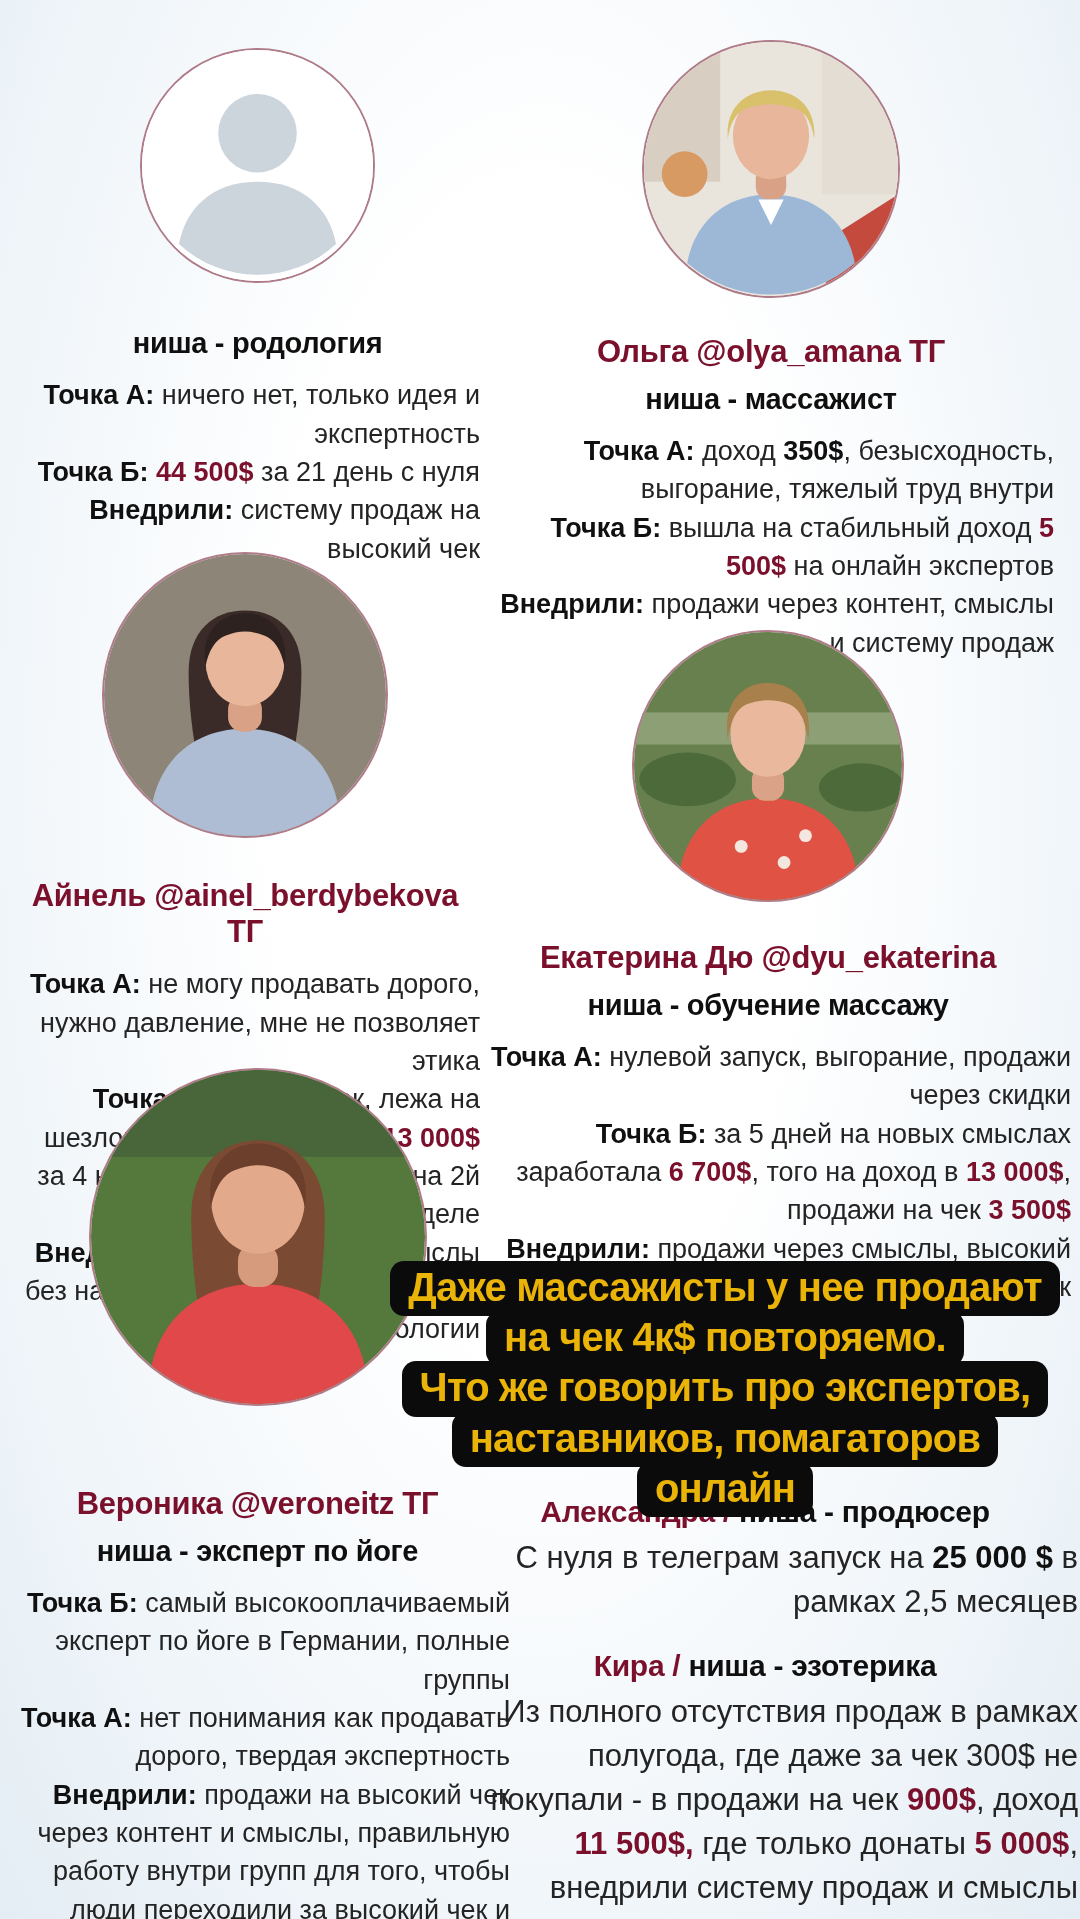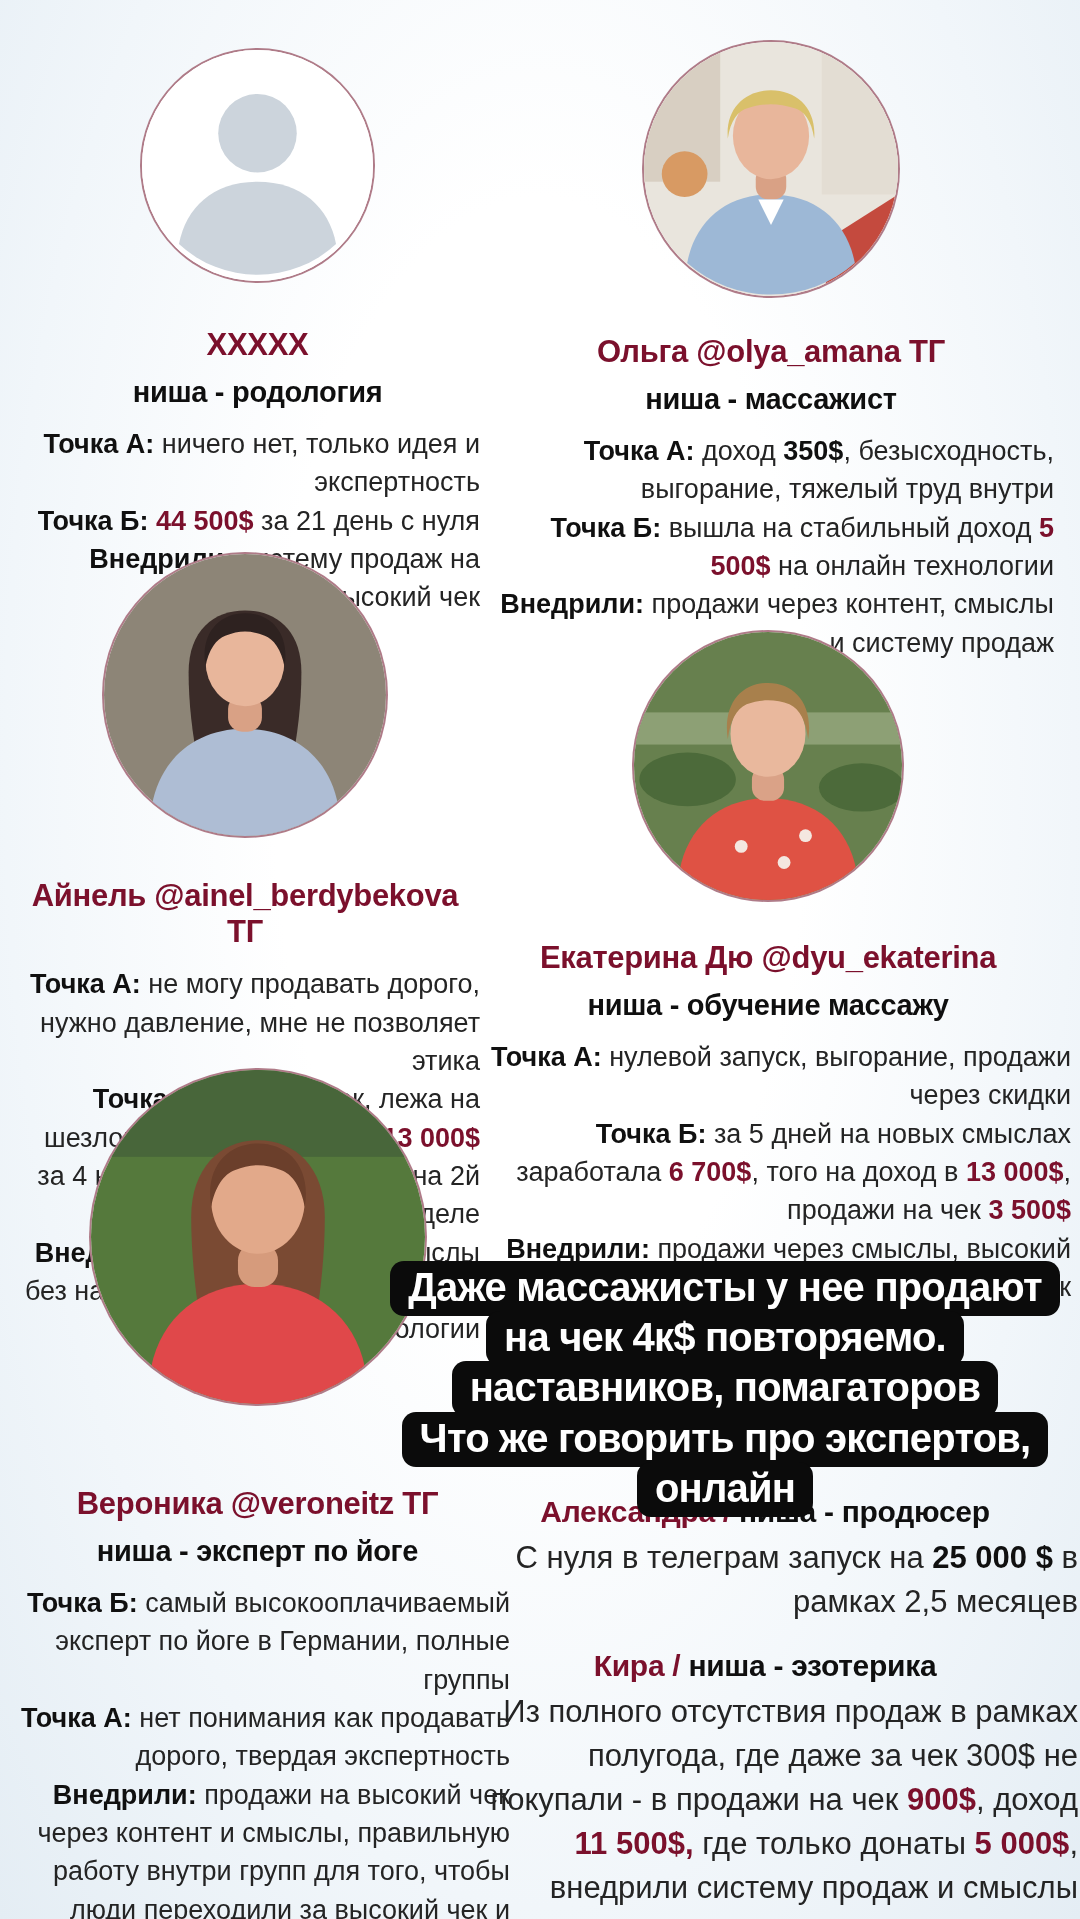--- a/index.html
+++ b/index.html
@@ -28,21 +28,21 @@
   .seg-l { color:#101010; font-weight:700; }
   .seg-b { color:#101010; font-weight:700; }
   .seg-m { color:#7b102c; font-weight:800; }
 
   
   .banner {
     position:absolute; left:368px; top:1266px; width:714px; z-index:6;
     display:flex; flex-direction:column; align-items:center;
   }
   .banner-line {
-    display:inline-block; background:#0b0b0b; color:#ffffff;
+    display:inline-block; background:#0b0b0b; color:#eab308;
     font-weight:800; font-size:40px; line-height:1.08; letter-spacing:-.8px;
     padding:5px 18px 7px; border-radius:14px; margin-top:-5px; white-space:nowrap;
   }
 
   
   .mini-cases { position:absolute; left:452px; top:1494px; width:626px; text-align:center; z-index:3; }
   .mini-case { margin-bottom:24px; }
   .mini-title { font-size:30px; font-weight:700; line-height:1.2; letter-spacing:-.3px; }
   .mini-title .red { color:#7b102c; }
   .mini-title .black { color:#0f0f0f; }
@@ -66,21 +66,20 @@
 <div class="page">
 
   <div class="card card-1">
     <div class="photo">
       <svg viewBox="0 0 100 100">
         <rect width="100" height="100" fill="#ffffff"></rect>
         <circle cx="50" cy="36" r="17" fill="#ccd4dc"></circle>
         <path d="M50 57c-19 0-31 11-34 27a50 50 0 0 0 68 0C81 68 69 57 50 57z" fill="#ccd4dc"></path>
       </svg>
     </div>
-    <div class="profile-name">XXXXX</div>
     <div class="profile-niche">ниша - родология</div>
     <div class="body-text">
         <div class="rich-line"><span class="seg-l">Точка А:</span><span class="seg-n"> ничего нет, только идея и экспертность</span></div>
         <div class="rich-line"><span class="seg-l">Точка Б: </span><span class="seg-m">44 500$</span><span class="seg-n"> за 21 день с нуля</span></div>
         <div class="rich-line"><span class="seg-l">Внедрили:</span><span class="seg-n"> систему продаж на высокий чек</span></div>
       </div>
   </div>
 
   <div class="card card-2">
     <div class="photo">
@@ -94,21 +93,21 @@
         <rect x="44" y="49" width="12" height="13" rx="5" fill="#d9a185"></rect>
         <ellipse cx="50" cy="37" rx="15" ry="17" fill="#e8b69b"></ellipse>
         <path d="M33 38c-1-12 7-19 17-19s18 7 17 19c-1-7-4-11-8-12-6-2-12-2-18 0-4 1-7 5-8 12z" fill="#d9c06a"></path>
         <path d="M45 62l5 10 5-10z" fill="#ffffff"></path>
       </svg>
     </div>
     <div class="profile-name">Ольга @olya_amana ТГ</div>
     <div class="profile-niche">ниша - массажист</div>
     <div class="body-text">
         <div class="rich-line"><span class="seg-l">Точка А:</span><span class="seg-n"> доход </span><span class="seg-b">350$</span><span class="seg-n">, безысходность, выгорание, тяжелый труд внутри</span></div>
-        <div class="rich-line"><span class="seg-l">Точка Б:</span><span class="seg-n"> вышла на стабильный доход </span><span class="seg-m">5 500$</span><span class="seg-n"> на онлайн технологии</span></div>
+        <div class="rich-line"><span class="seg-l">Точка Б:</span><span class="seg-n"> вышла на стабильный доход </span><span class="seg-m">5 500$</span><span class="seg-n"> на онлайн экспертов</span></div>
         <div class="rich-line"><span class="seg-l">Внедрили:</span><span class="seg-n"> продажи через контент, смыслы и систему продаж</span></div>
       </div>
   </div>
 
   <div class="card card-3">
     <div class="photo">
       <svg viewBox="0 0 100 100">
         <rect width="100" height="100" fill="#8d8577"></rect>
         <path d="M30 42c0-15 9-22 20-22s20 7 20 22c0 13-2 28-5 38H35c-3-10-5-25-5-38z" fill="#3a2b28"></path>
         <path d="M50 62c-18 0-30 11-33 27a50 50 0 0 0 66 0C80 73 68 62 50 62z" fill="#aebdd4"></path>
@@ -167,22 +166,22 @@
     <div class="body-text">
         <div class="rich-line"><span class="seg-l">Точка Б:</span><span class="seg-n"> самый высокооплачиваемый эксперт по йоге в Германии, полные группы</span></div>
         <div class="rich-line"><span class="seg-l">Точка А:</span><span class="seg-n"> нет понимания как продавать дорого, твердая экспертность</span></div>
         <div class="rich-line"><span class="seg-l">Внедрили:</span><span class="seg-n"> продажи на высокий чек через контент и смыслы, правильную работу внутри групп для того, чтобы люди переходили за высокий чек и хотели платить сами</span></div>
       </div>
   </div>
 
   <div class="banner">
       <span class="banner-line">Даже массажисты у нее продают</span>
       <span class="banner-line">на чек 4к$ повторяемо.</span>
+      <span class="banner-line">Что же говорить про экспертов,</span>
       <span class="banner-line">наставников, помагаторов</span>
-      <span class="banner-line">Что же говорить про экспертов,</span>
       <span class="banner-line">онлайн</span>
     </div>
 
   <div class="mini-cases">
     <div class="mini-case">
       <div class="mini-title">
         <span class="red">Александра /</span><span class="black"> ниша - продюсер</span>
       </div>
       <div class="mini-body">
           <div class="rich-line"><span class="seg-n">С нуля в телеграм запуск на </span><span class="seg-b">25 000 $</span><span class="seg-n"> в рамках 2,5 месяцев</span></div>

